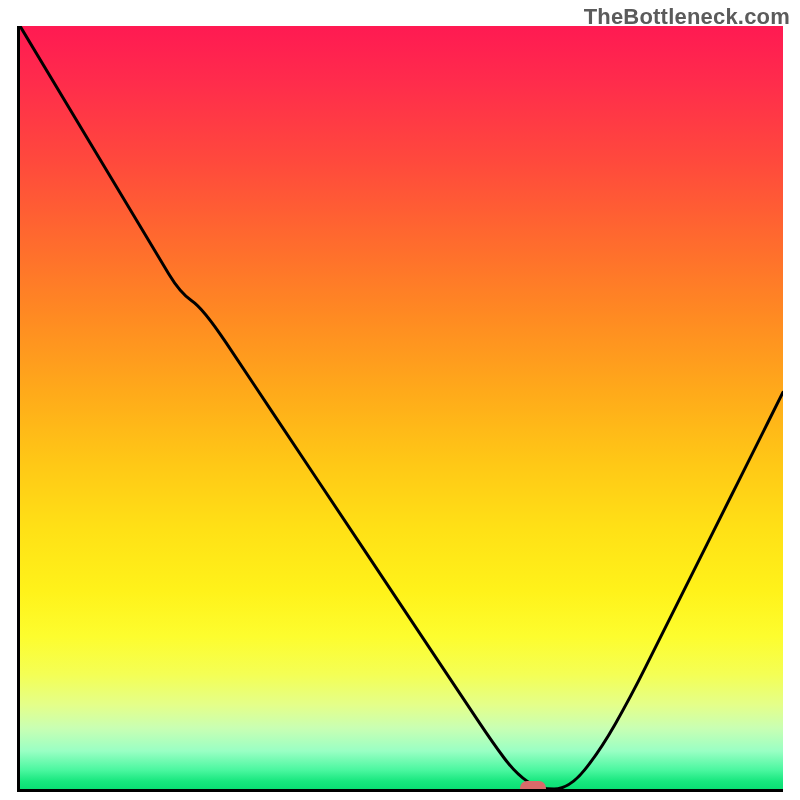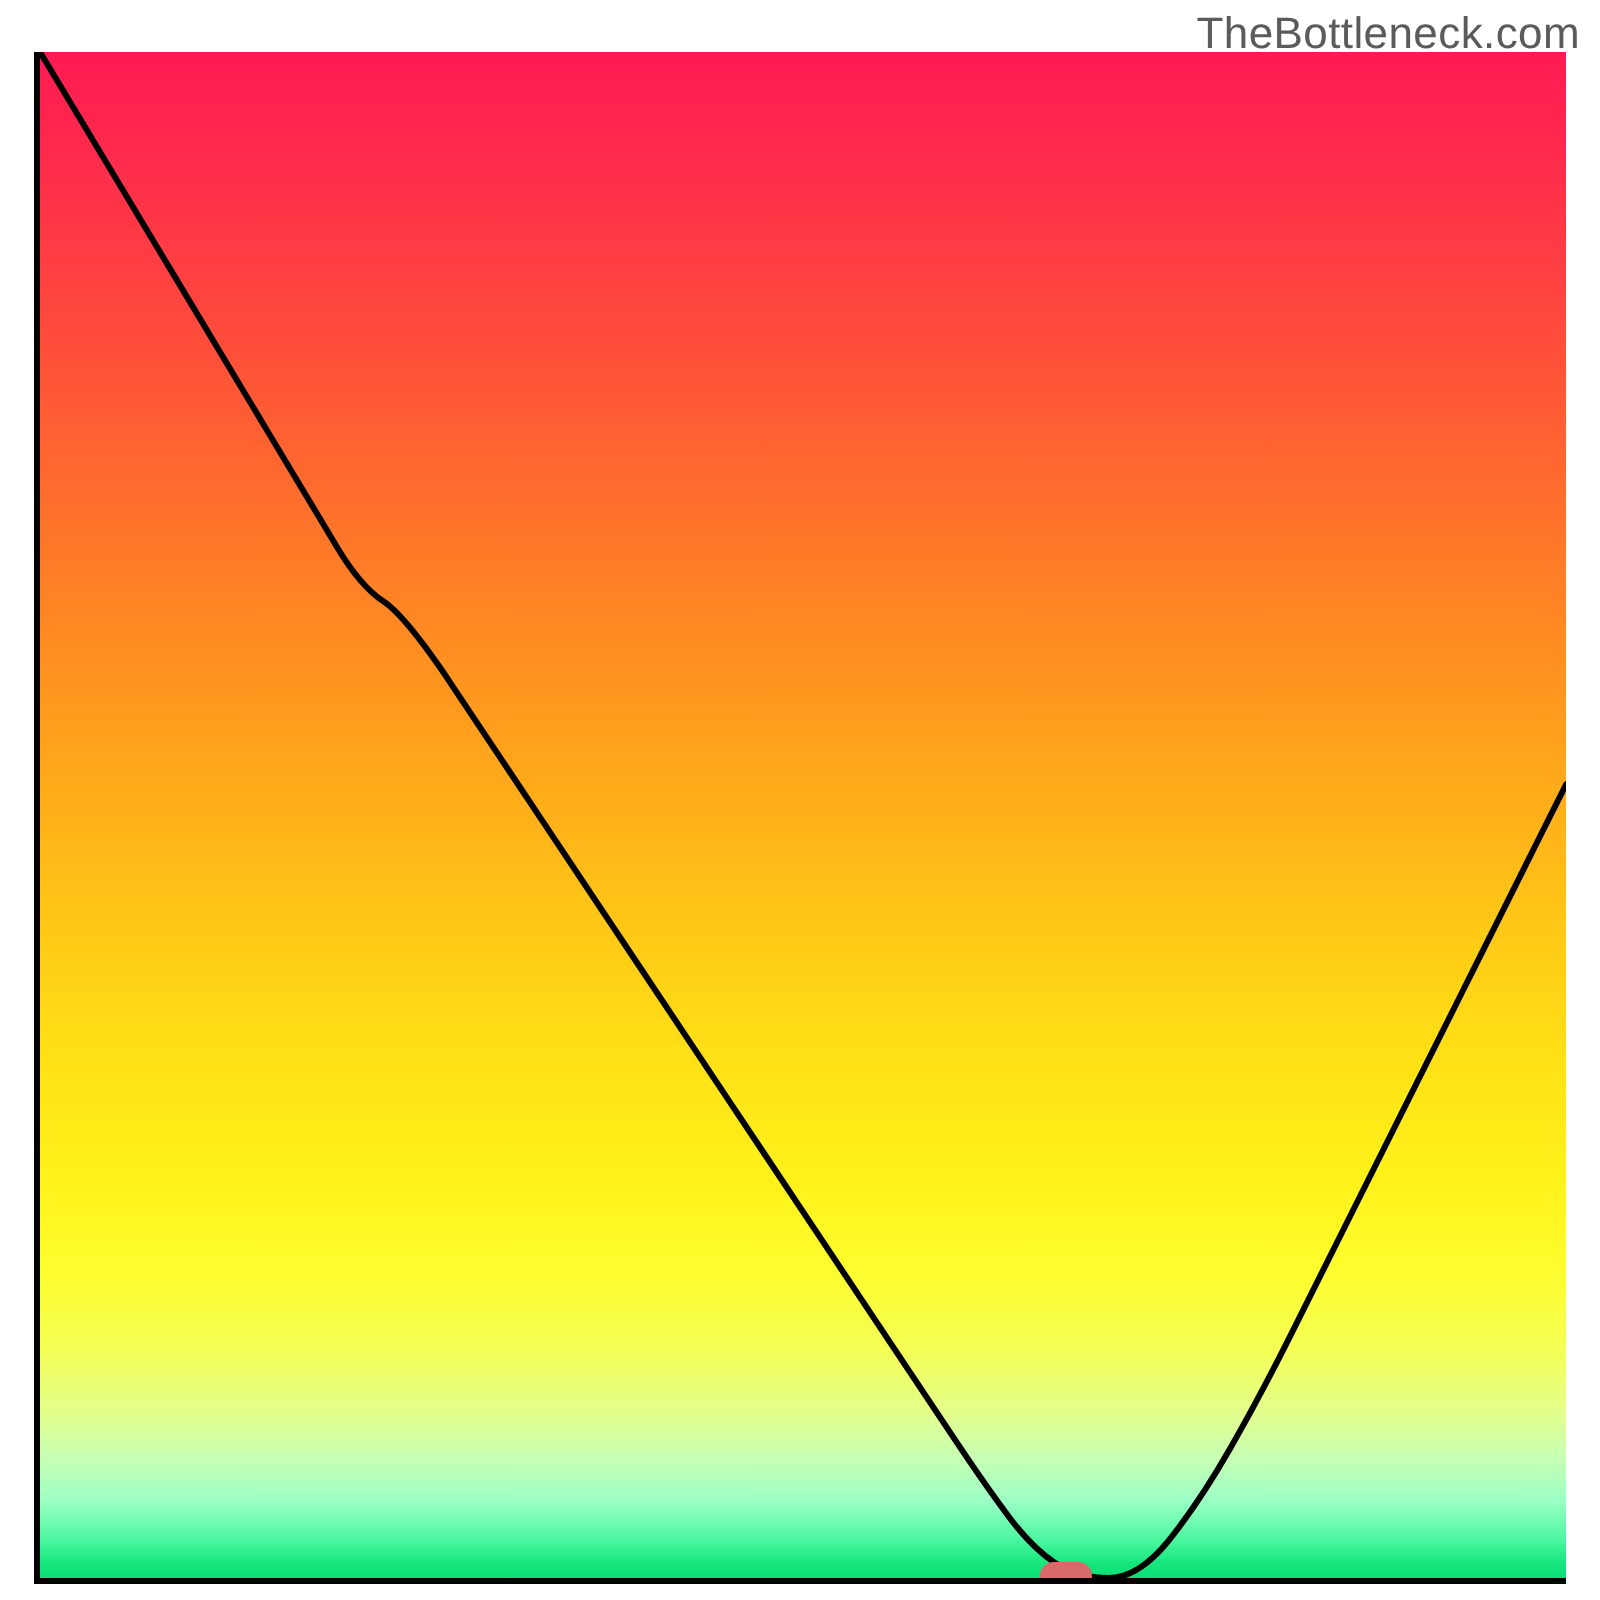--- a/index.html
+++ b/index.html
@@ -9,21 +9,21 @@
     height: 800px;
     background: #ffffff;
     overflow: hidden;
     font-family: Arial, Helvetica, sans-serif;
   }
   .watermark {
     position: absolute;
     top: 4px;
     right: 10px;
     font-size: 22px;
-    font-weight: 400;
+    font-weight: 700;
     color: #5b5b5b;
     letter-spacing: 0.2px;
     user-select: none;
   }
   .frame {
     position: absolute;
     left: 17px;
     top: 26px;
     width: 766px;
     height: 766px;

